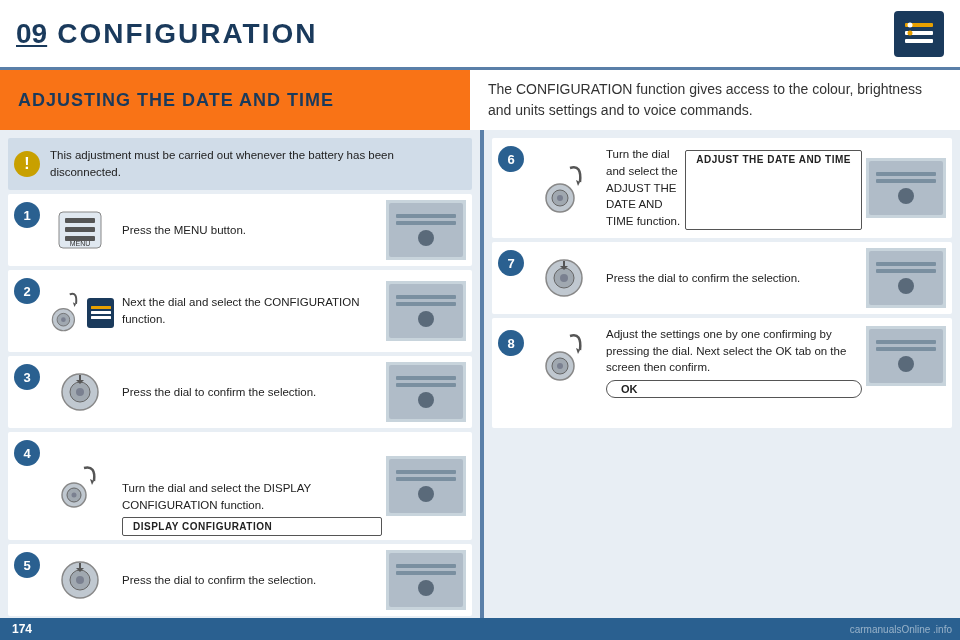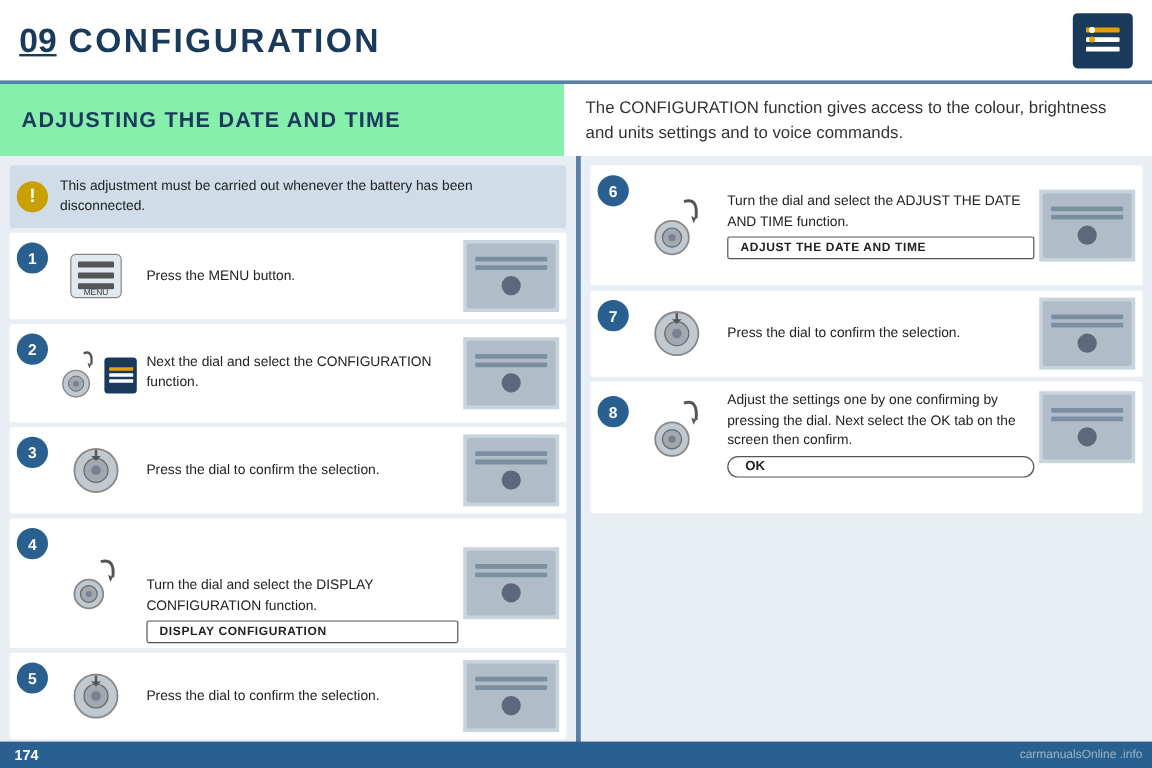--- a/index.html
+++ b/index.html
@@ -65,21 +65,21 @@
     .header { position: relative; z-index: 1; }
 
     
     .subheader {
       display: flex;
       align-items: stretch;
       height: 60px;
       background: #fff;
     }
     .subheader-left {
-      background: #86efac;
+      background: #f97316;
       width: 470px;
       display: flex;
       align-items: center;
       padding: 0 18px;
     }
     .subheader-left-title {
       font-size: 18px;
       font-weight: bold;
       color: #1a3a5c;
       letter-spacing: 1px;
@@ -454,21 +454,21 @@
       <div class="step-num">6</div>
       <div class="step-image">
         <svg width="52" height="52" viewBox="0 0 52 52">
           <path d="M32 6 Q44 2 42 20" stroke="#555" stroke-width="2.5" fill="none"></path>
           <polygon points="38,18 42,20 40,24" fill="#555"></polygon>
           <circle cx="22" cy="36" r="14" fill="#c0c8d0" stroke="#888" stroke-width="1.5"></circle>
           <circle cx="22" cy="36" r="8" fill="#a0a8b0" stroke="#666" stroke-width="1"></circle>
           <circle cx="22" cy="36" r="3" fill="#7a8090"></circle>
         </svg>
       </div>
-      <div style="flex:1; display:flex; flex-direction:column; justify-content:flex-start;">
+      <div style="flex:1; display:flex; flex-direction:row; justify-content:flex-start;">
         <span class="step-text">Turn the dial and select the ADJUST THE DATE AND TIME function.</span>
         <span class="label-box">ADJUST THE DATE AND TIME</span>
       </div>
       <div class="step-screen">
         <div class="screen-mockup">
           <div class="screen-line"></div>
           <div class="screen-line"></div>
           <div class="screen-circle"></div>
         </div>
       </div>

